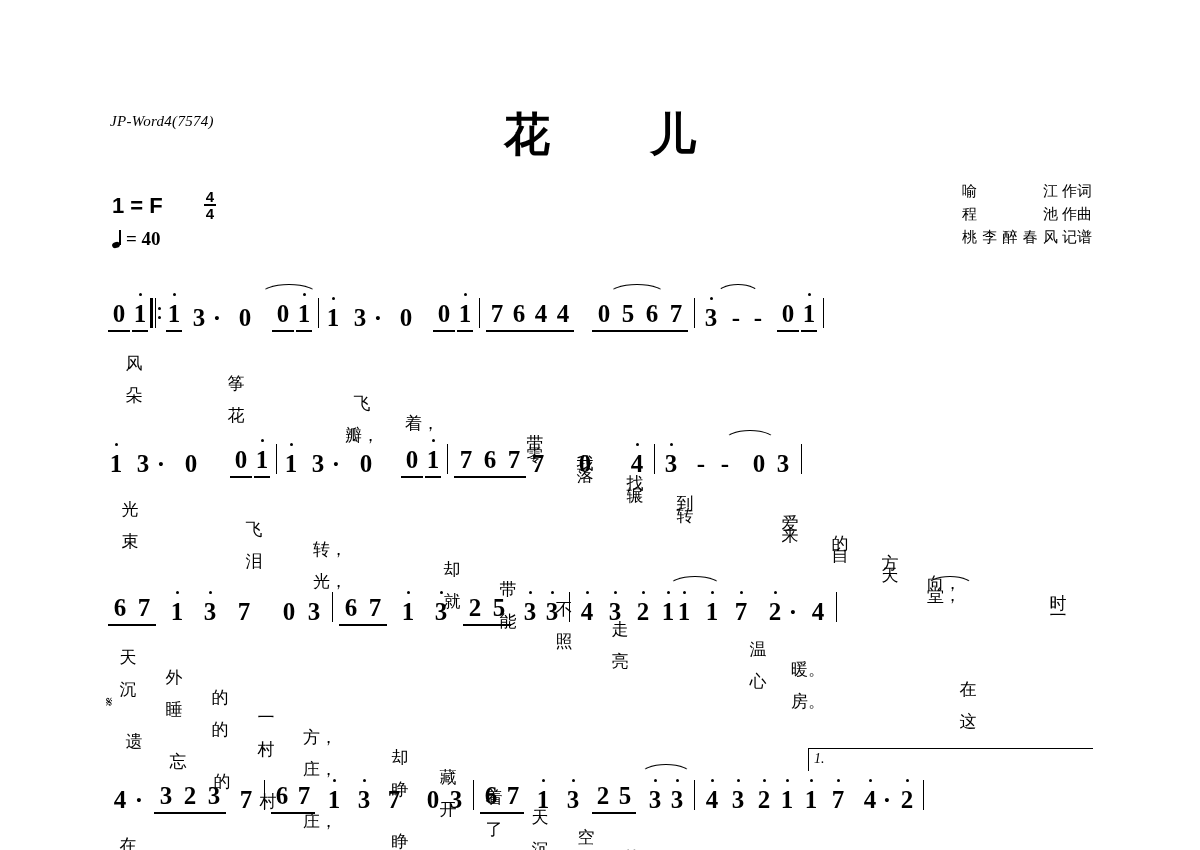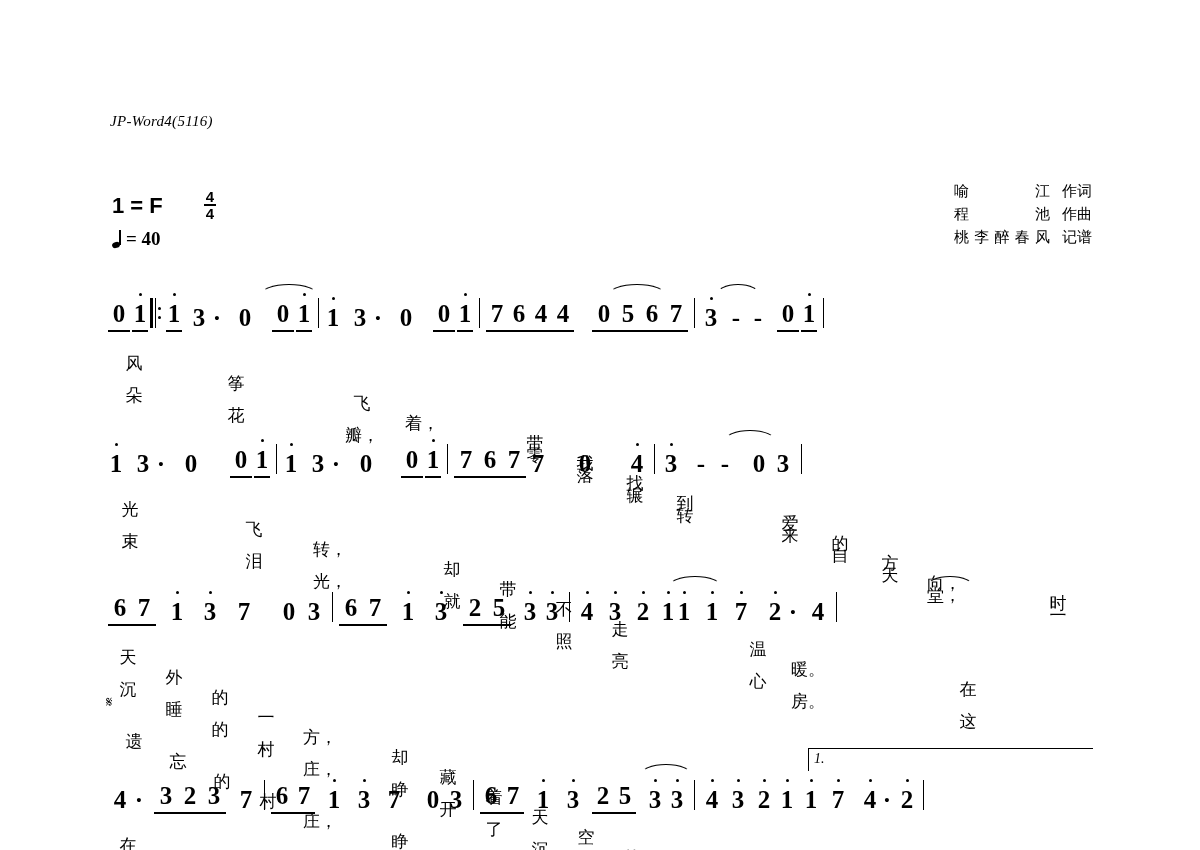--- a/index.html
+++ b/index.html
@@ -124,21 +124,21 @@
     position: absolute;
     right: 108px;
     top: 180px;
     font-family: "DejaVu Sans", sans-serif;
     font-size: 15px;
     line-height: 23px;
     text-align: right;
   }
   .credits .row { white-space: nowrap; }
   .credits .who { display: inline-block; min-width: 96px; text-align: justify; text-align-last: justify; margin-left: 48px; }
-  .credits .role { margin-left: 12px; }
+  .credits .role { margin-left: 4px; }
 
   
   .system {
     position: absolute;
     left: 108px;
     width: 980px;
   }
   .notes-row {
     position: relative;
     height: 40px;
@@ -228,21 +228,22 @@
     font-family: "Liberation Serif", serif;
     font-style: italic;
     font-size: 14px;
   }
 </style>
 </head>
 <body>
 
 <div class="sheet">
 
-  <div class="corner-id">JP-Word4(5116)</div>
+  <div class="corner-id">JP-Word4(7574)</div>
+  <div class="song-title">花 儿</div>
 
   <div class="keysig">
     <span>1 = F</span>
     <span class="timesig">
       <span class="num">4</span>
       <span class="den">4</span>
     </span>
   </div>
 
   <div class="tempo">

